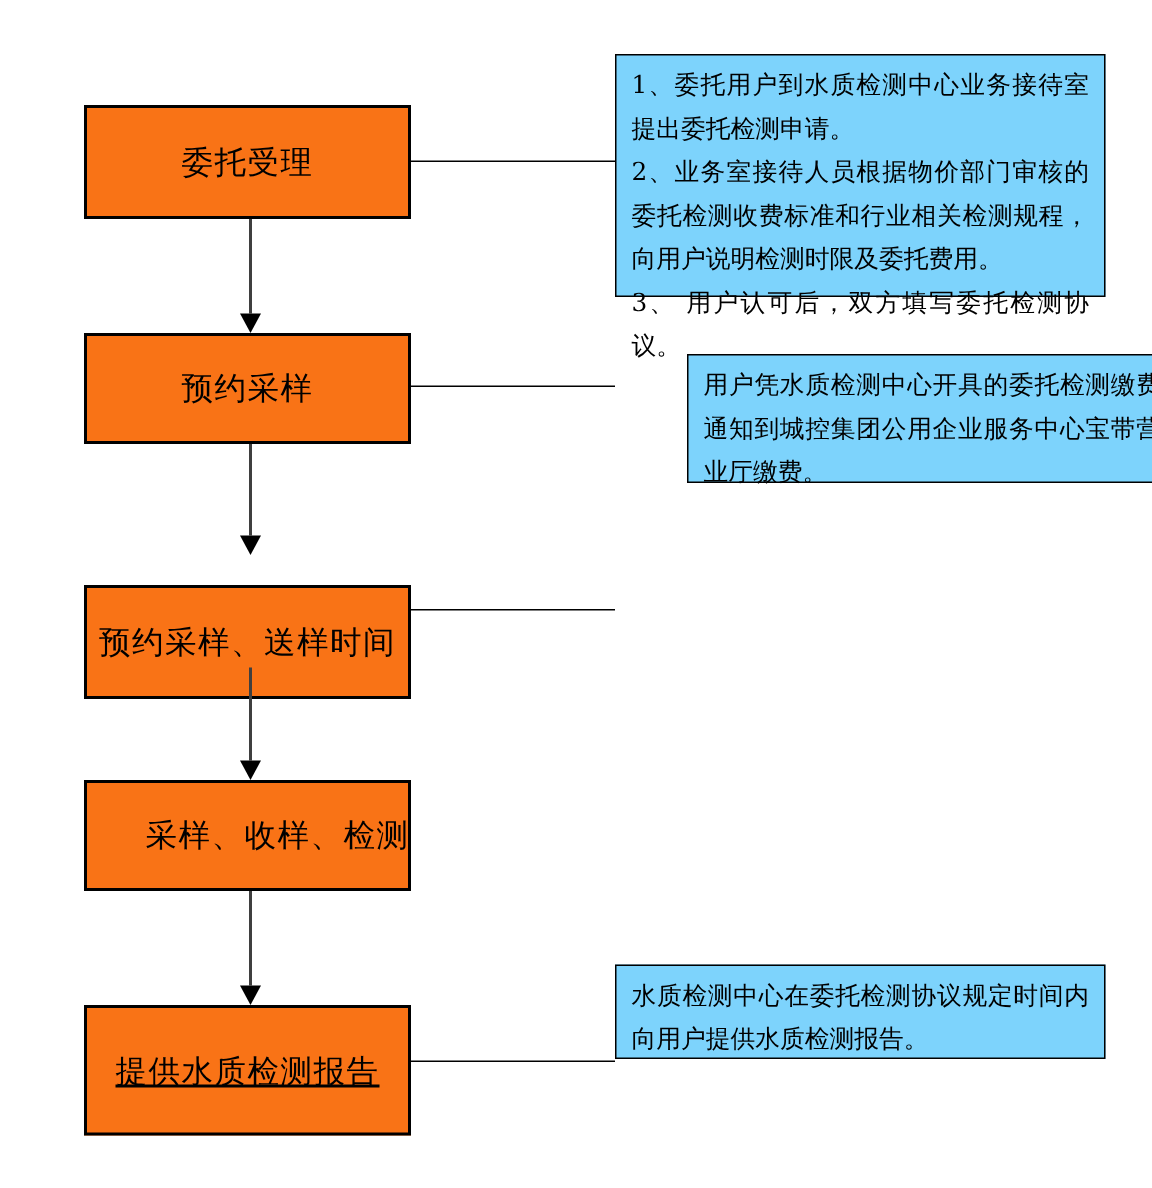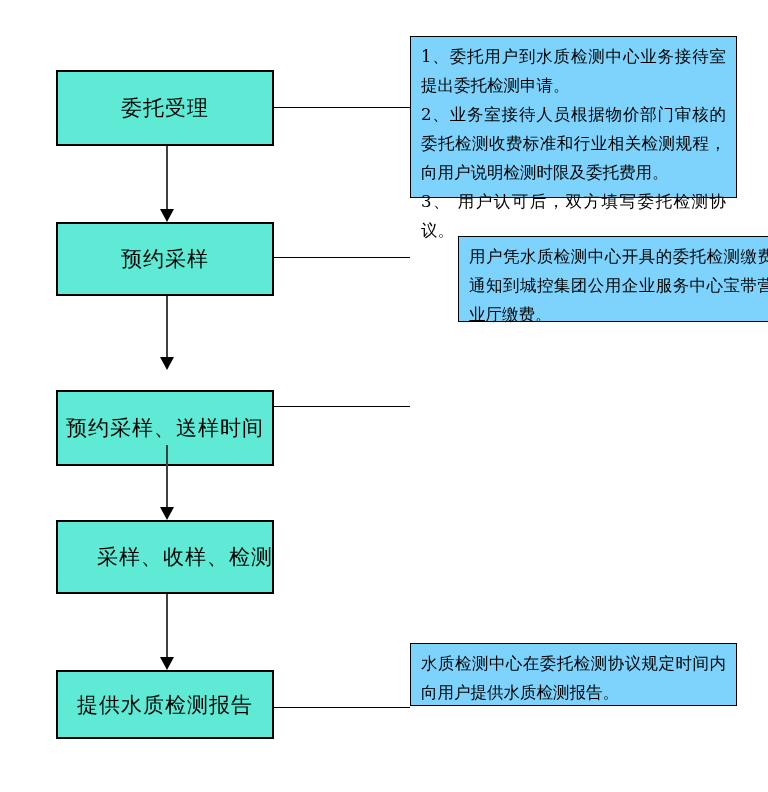--- a/index.html
+++ b/index.html
@@ -15,21 +15,21 @@
     font-family: "DejaVu Serif", "Liberation Serif", serif;
     color: #000000;
     overflow: hidden;
   }
   .step-box {
     position: absolute;
     left: 56px;
     width: 218px;
     border: 2px solid #000000;
     box-sizing: border-box;
-    background: #5eead4;
+    background: #f97316;
     display: flex;
     align-items: center;
     justify-content: center;
   }
   .step-label {
     font-size: 21px;
     letter-spacing: 1px;
     white-space: nowrap;
   }
   .note-box {
@@ -103,21 +103,21 @@
   <div class="connector" style="top:406px;"></div>
   <div class="arrow-stem" style="top:445px;height:62px;"></div>
   <div class="arrow-head" style="top:507px;"></div>
 
   <div class="step-box" style="top:520px;height:74px;padding-left:40px;">
     <span class="step-label">采样、收样、检测</span>
   </div>
   <div class="arrow-stem" style="top:594px;height:63px;"></div>
   <div class="arrow-head" style="top:657px;"></div>
 
-  <div class="step-box" style="top:670px;height:69px;">
+  <div class="step-box" style="top:670px;height:87px;text-decoration:underline;">
     <span class="step-label">提供水质检测报告</span>
   </div>
   <div class="connector" style="top:707px;"></div>
   <div class="note-box" style="top:643px;height:63px;">
     <div class="note-text">水质检测中心在委托检测协议规定时间内向用户提供水质检测报告。</div>
   </div>
 
 </div>
 
 </body></html>

